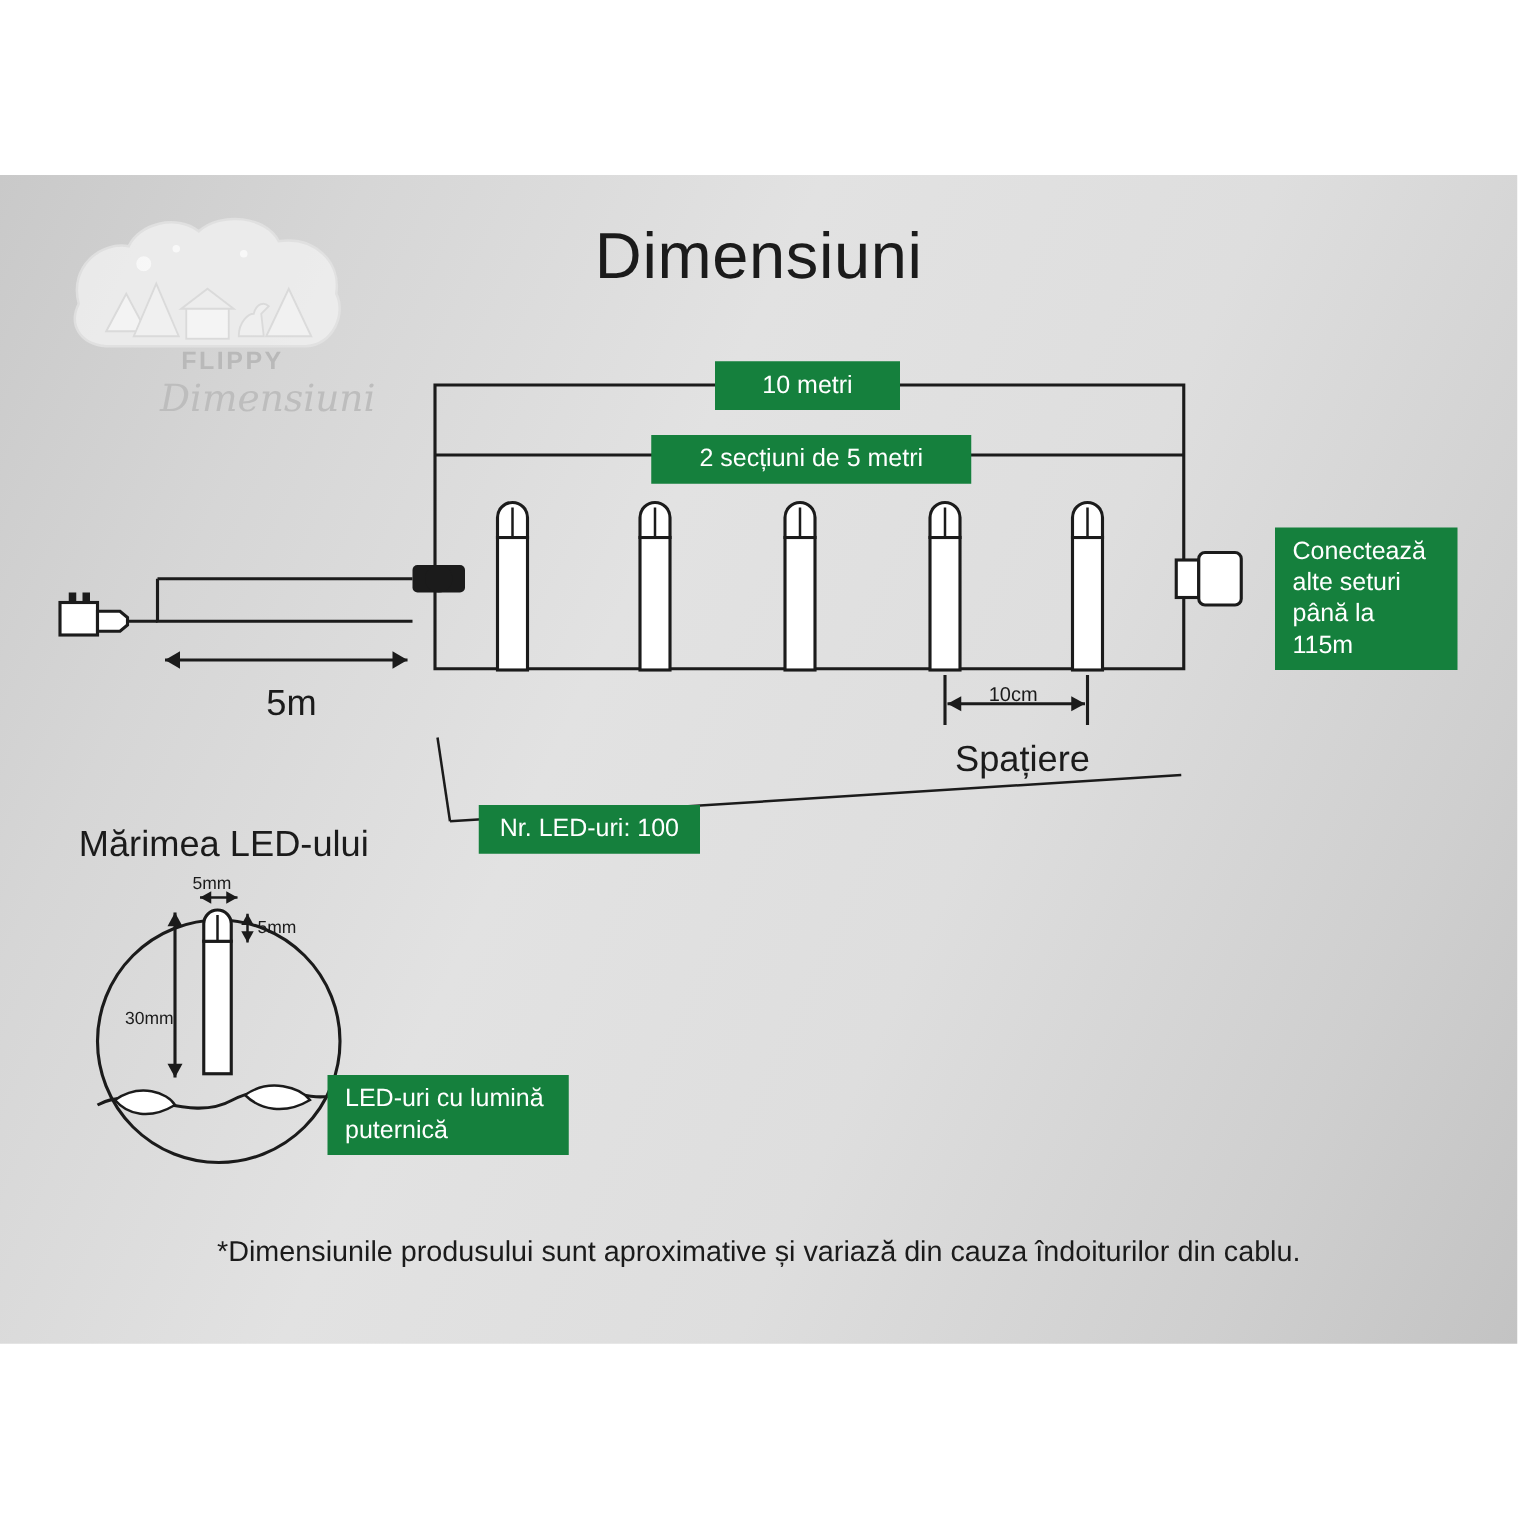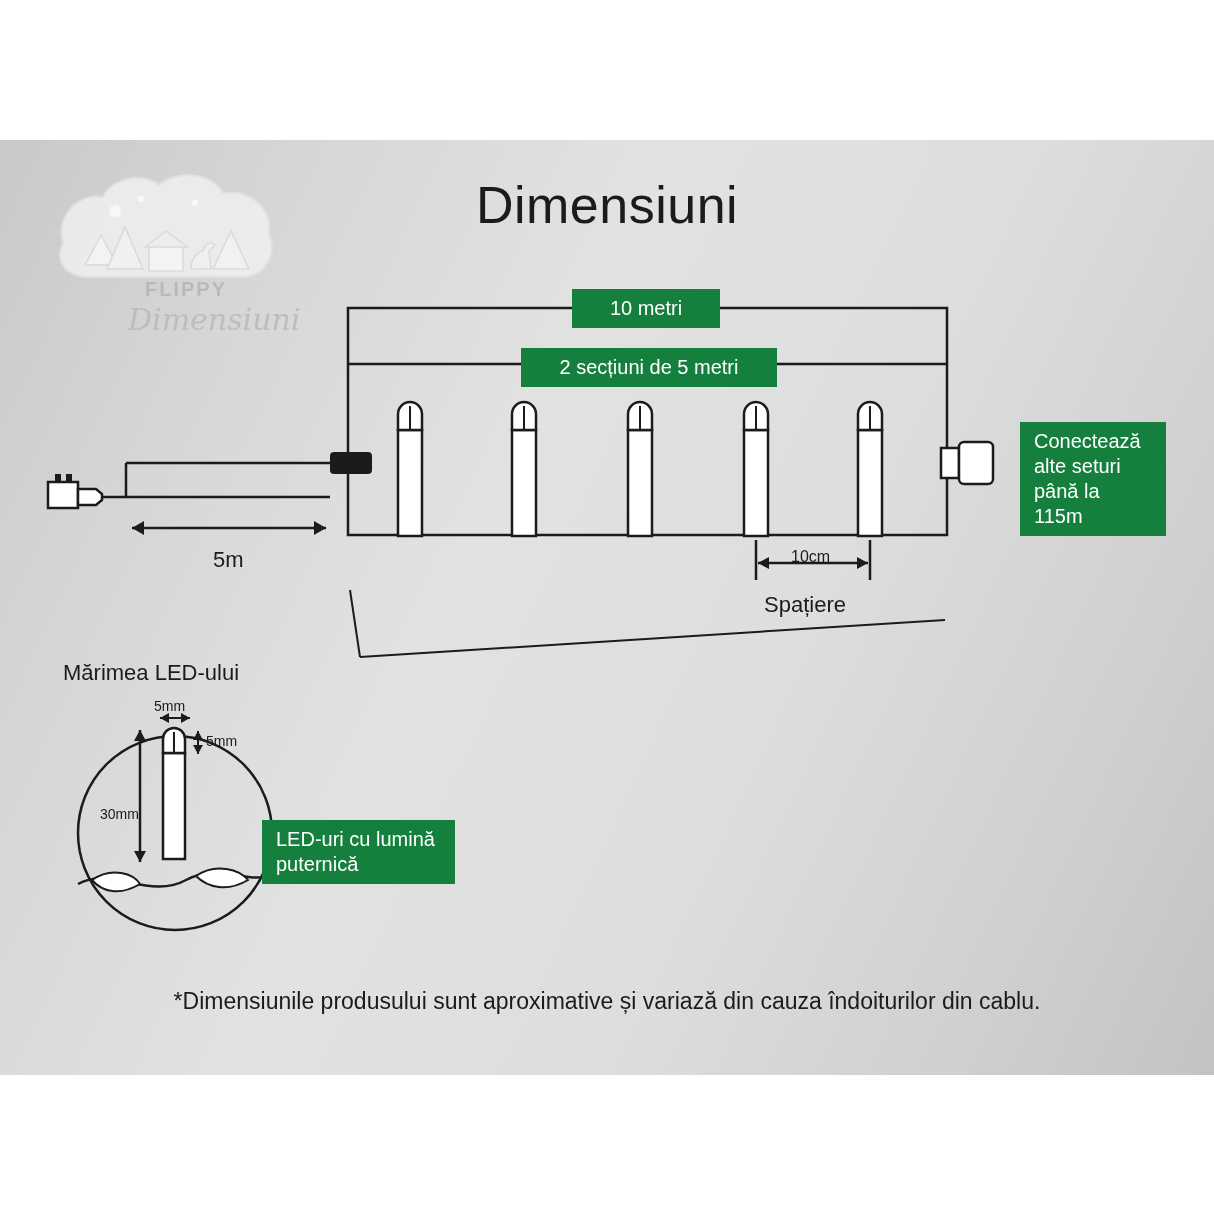--- a/index.html
+++ b/index.html
@@ -81,21 +81,21 @@
     position: absolute;
     left: 128px;
     top: 302px;
     font-size: 30px;
     color: #bdbdbd;
     font-family: "DejaVu Serif", serif;
     font-style: italic;
   }
   .section-label {
     position: absolute;
-    font-size: 22px;
+    font-size: 29px;
     color: #1b1b1b;
   }
   .small-dim {
     position: absolute;
     font-size: 14px;
     color: #1b1b1b;
   }
   .mid-dim {
     position: absolute;
     font-size: 16px;
@@ -250,22 +250,23 @@
   </svg>
 
   <div class="chip center" style="left:572px; top:289px; width:148px;">10 metri</div>
 
   <div class="chip center" style="left:521px; top:348px; width:256px;">2 secțiuni de 5 metri</div>
 
   <div class="chip" style="left:1020px; top:422px; width:146px;">Conectează
 alte seturi
 până la 115m</div>
 
-
-  <div class="chip" style="left:262px; top:820px; width:193px;">LED-uri cu lumină
+  <div class="chip center" style="left:383px; top:644px; width:177px;">Nr. LED-uri: 100</div>
+
+  <div class="chip" style="left:262px; top:860px; width:193px;">LED-uri cu lumină
 puternică</div>
 
   <div class="section-label" style="left:213px; top:547px;">5m</div>
 
   <div class="mid-dim" style="left:791px; top:548px;">10cm</div>
 
   <div class="section-label" style="left:764px; top:592px;">Spațiere</div>
 
   <div class="section-label" style="left:63px; top:660px;">Mărimea LED-ului</div>
 

